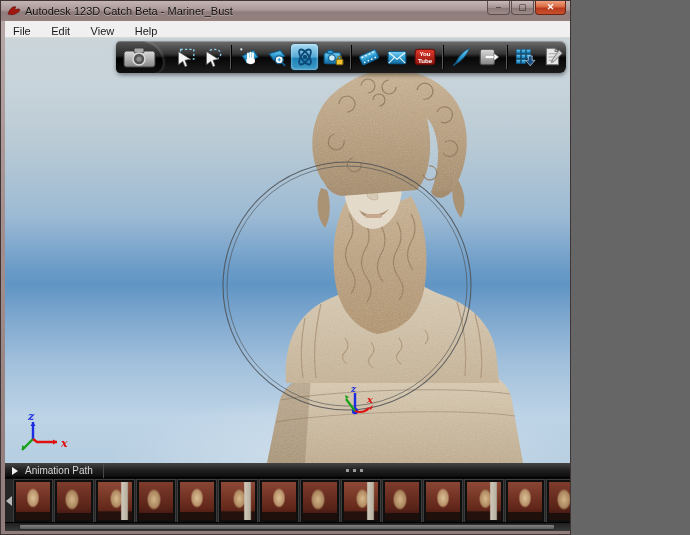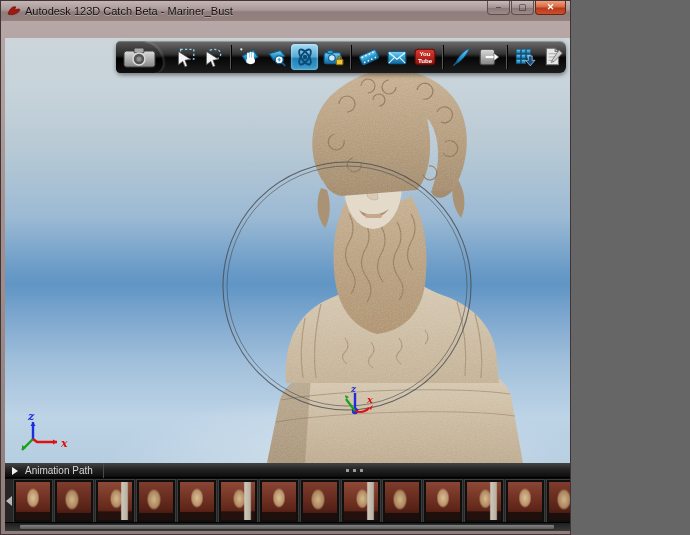--- a/index.html
+++ b/index.html
@@ -95,20 +95,26 @@
       <path d="M1,9 C3,3 6,1 9,2 C7,4 8,5 11,4 C13,3.6 13.5,5 12,6.5 C9,9.5 4,10.5 1,9 Z" fill="#a01810" stroke="#5e0c08" stroke-width="0.6"></path>
     </svg>
     <span class="w-title">Autodesk 123D Catch Beta - Mariner_Bust</span>
     <div class="win-controls">
       <div class="win-btn min">–</div>
       <div class="win-btn max">▢</div>
       <div class="win-btn close">✕</div>
     </div>
   </div>
 
+  <div class="menubar">
+    <span class="menu-item">File</span>
+    <span class="menu-item">Edit</span>
+    <span class="menu-item">View</span>
+    <span class="menu-item">Help</span>
+  </div>
 
   <div class="viewport">
 
     <svg width="0" height="0" style="position:absolute">
       <defs>
         <linearGradient id="gblu" x1="0" y1="0" x2="0" y2="1">
           <stop offset="0" stop-color="#7fd0f2"></stop>
             <stop offset=".5" stop-color="#2f9fd4"></stop>
             <stop offset="1" stop-color="#136a9e"></stop>
         </linearGradient>

